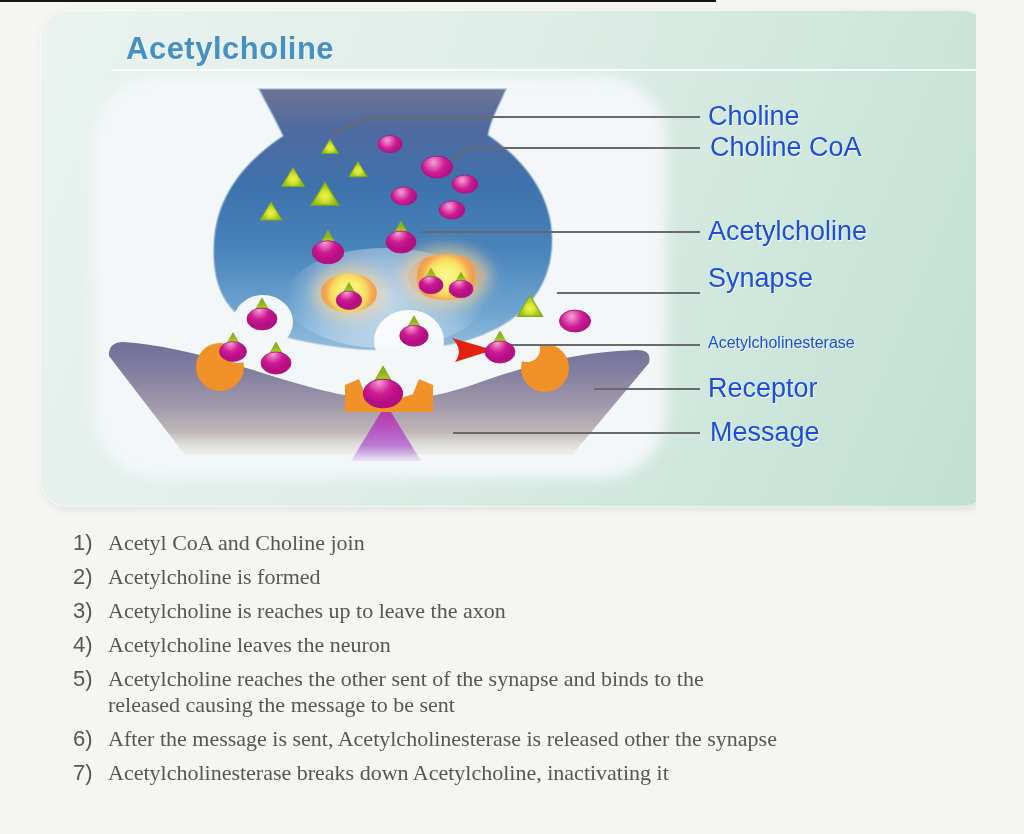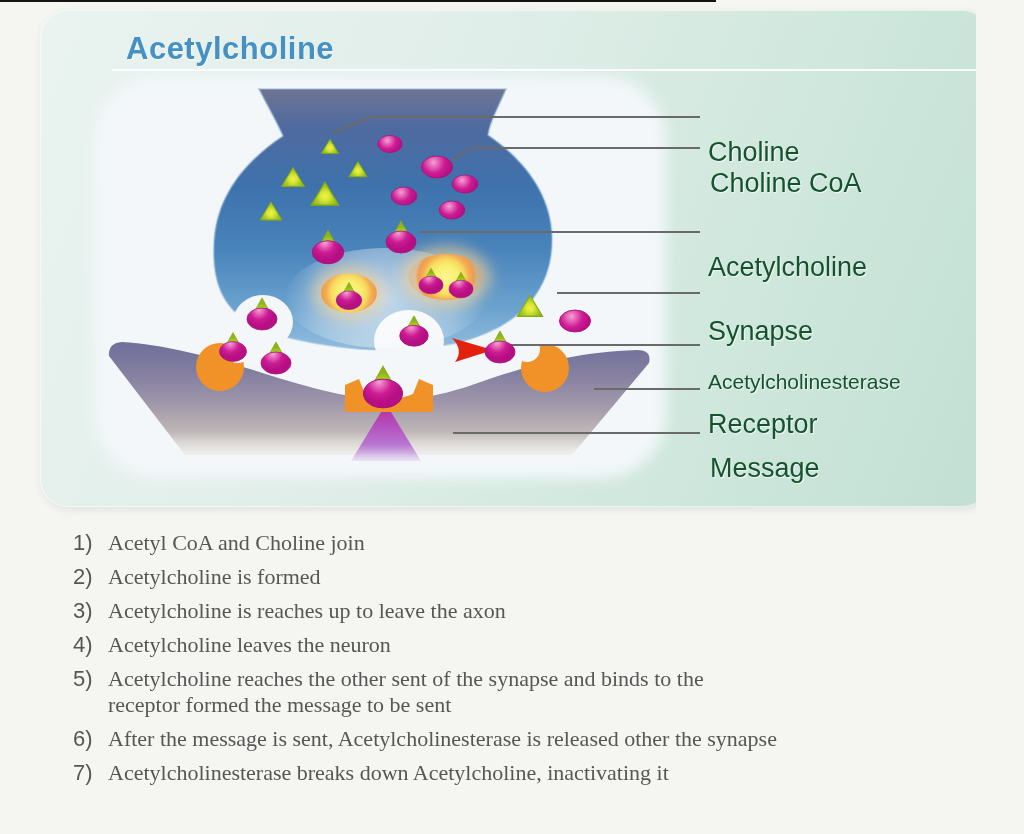--- a/index.html
+++ b/index.html
@@ -7,23 +7,23 @@
          font-family:"Liberation Sans", sans-serif;}
   .top-strip{position:absolute;left:0;top:0;width:716px;height:2px;background:#141414;}
   .panel{position:absolute;left:40px;top:10px;width:950px;height:497px;border-radius:28px;
          background:linear-gradient(112deg,#eaf3f0 0%,#e0eee9 40%,#cfe7dc 72%,#c2dfd3 100%);
          box-shadow:2px 3px 8px rgba(60,80,75,0.10), inset 0 0 0 1px rgba(255,255,255,0.55);}
   .title{position:absolute;left:126px;top:31px;font-size:31px;font-weight:bold;color:#4691c3;
          letter-spacing:0.5px;text-shadow:1px 1px 1px rgba(255,255,255,0.7);}
   .divider{position:absolute;left:112px;top:69px;width:874px;height:2px;
            background:rgba(255,255,255,0.85);}
   svg.diagram{position:absolute;left:0;top:0;width:1024px;height:834px;}
-  .diag-label{position:absolute;font-size:27px;color:#14532d;line-height:1;
-              text-shadow:1px 1px 1px rgba(255,255,255,0.8);white-space:nowrap;margin-top:36px;}
-  .diag-label.small{font-size:21px;}
+  .diag-label{position:absolute;font-size:27px;color:#1d4ed8;line-height:1;
+              text-shadow:1px 1px 1px rgba(255,255,255,0.8);white-space:nowrap;}
+  .diag-label.small{font-size:16px;}
   .steps{position:absolute;left:73px;top:530px;width:940px;color:#565656;font-size:22px;}
   .step{display:flex;margin-bottom:8px;line-height:26px;}
   .step .num{width:25px;margin-right:10px;flex:none;}
   .step .line{white-space:nowrap;font-family:Liberation Serif, serif;}
 </style>
 </head>
 <body>
 
 <div class="stage">
   <div class="top-strip"></div>
@@ -178,21 +178,21 @@
       <use href="#ach" transform="translate(233,347) scale(0.9)"></use>
       <use href="#ach" transform="translate(276,358)"></use>
       <use href="#ach" transform="translate(500,347)"></use>
       <use href="#ach" transform="translate(383,387) scale(1.3)"></use>
     </g>
   </svg>
 
   <div class="diag-label" style="left:708px;top:103px">Choline</div>
   <div class="diag-label" style="left:710px;top:134px">Choline CoA</div>
   <div class="diag-label" style="left:708px;top:218px">Acetylcholine</div>
-  <div class="diag-label" style="left:708px;top:282px">Synapse</div>
+  <div class="diag-label" style="left:708px;top:265px">Synapse</div>
   <div class="diag-label small" style="left:708px;top:335px">Acetylcholinesterase</div>
   <div class="diag-label" style="left:708px;top:375px">Receptor</div>
   <div class="diag-label" style="left:710px;top:419px">Message</div>
 
   <div class="steps">
     <div class="step">
       <span class="num">1)</span>
       <div>
           <div class="line">Acetyl CoA and Choline join</div>
         </div>
@@ -212,21 +212,21 @@
     <div class="step">
       <span class="num">4)</span>
       <div>
           <div class="line">Acetylcholine leaves the neuron</div>
         </div>
     </div>
     <div class="step">
       <span class="num">5)</span>
       <div>
         <div class="line">Acetylcholine reaches the other sent of the synapse and binds to the</div>
-        <div class="line">receptor formed the message to be sent</div>
+        <div class="line">released causing the message to be sent</div>
       </div>
     </div>
     <div class="step">
       <span class="num">6)</span>
       <div>
           <div class="line">After the message is sent, Acetylcholinesterase is released other the synapse</div>
         </div>
     </div>
     <div class="step">
       <span class="num">7)</span>

